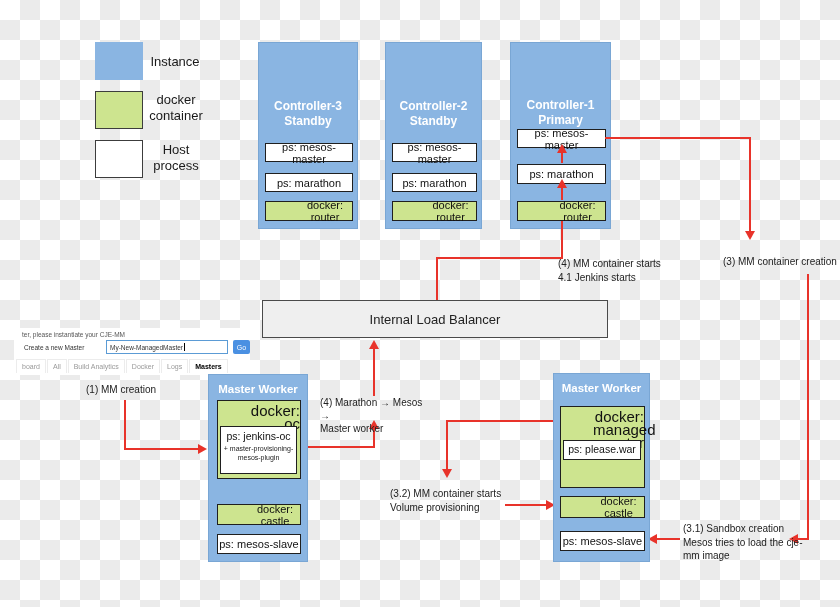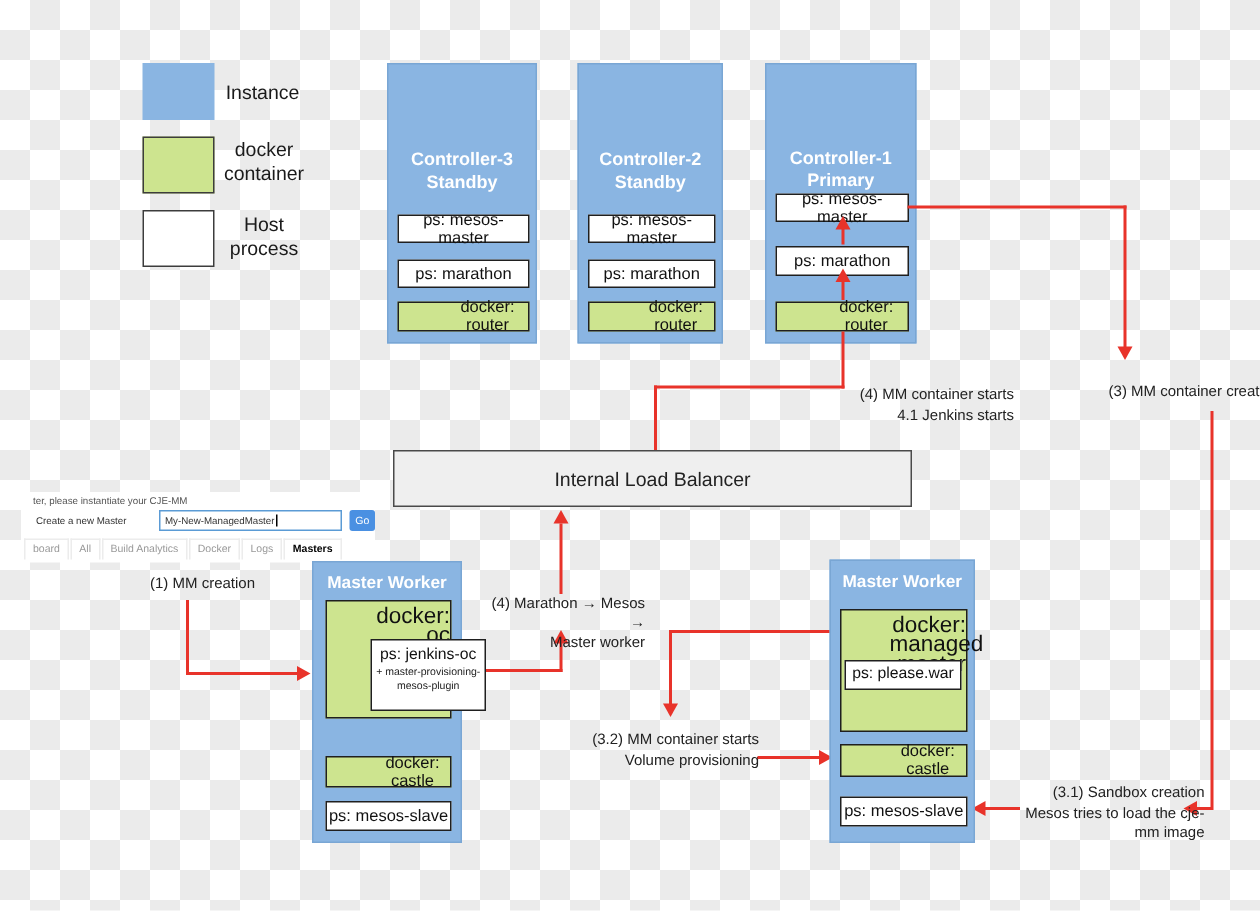--- a/index.html
+++ b/index.html
@@ -28,21 +28,21 @@
   .sw-blue { background:#8ab5e2; }
   .sw-green { background:#cde48f; border:1.5px solid #3c3c3c; }
   .sw-white { background:#fff; border:1.5px solid #3c3c3c; }
   .legend-lbl { position:absolute; font-size:13px; color:#1a1a1a; text-align:center; line-height:16px; }
   .rline { position:absolute; background:#e8332a; }
   .ah { position:absolute; width:0; height:0; border-style:solid; border-color:transparent; }
   .ah-up    { border-width:0 5px 9px 5px;  border-bottom-color:#e8332a; }
   .ah-down  { border-width:9px 5px 0 5px;  border-top-color:#e8332a; }
   .ah-left  { border-width:5px 9px 5px 0;  border-right-color:#e8332a; }
   .ah-right { border-width:5px 0 5px 9px;  border-left-color:#e8332a; }
-  .note-lbl { position:absolute; font-size:10px; color:#222; text-align:right; line-height:14px; }
+  .note-lbl { position:absolute; font-size:10px; color:#222; text-align:left; line-height:14px; }
   
   .console { position:absolute; background:#fff; }
   .console .tiny { position:absolute; font-size:6.5px; color:#555; letter-spacing:0; }
   .console .fld { position:absolute; background:#fff; border:1px solid #5b9bd5;
                   font-size:6.5px; color:#333; display:flex; align-items:center; padding-left:3px; }
   .caret { display:inline-block; width:1px; height:8px; background:#000; margin-left:1px; }
   .gobtn { position:absolute; background:#4a90e2; color:#fff; font-size:7px;
            display:flex; align-items:center; justify-content:center; border-radius:2px; }
   .ctabs { position:absolute; display:flex; }
   .ctab  { font-size:7px; color:#999; padding:3px 5px; background:#fff;
@@ -157,21 +157,21 @@
       <span class="ctab">Docker</span>
       <span class="ctab">Logs</span>
       <span class="ctab active">Masters</span>
     </div>
   </div>
 
   <div class="abs blue-box" style="left:208px; top:374px; width:100px; height:188px;">
     <div class="bb-title" style="top:7px; font-size:11.5px;">Master Worker</div>
     <div class="node green" style="left:8px; top:25px; width:84px; height:79px; display:block;">
       <span class="mw-green-lbl">docker: oc</span>
-      <div class="inner-white" style="left:2px; top:25px; width:77px; height:48px;margin-left:27px;">
+      <div class="inner-white" style="left:2px; top:25px; width:77px; height:48px;">
         <div class="ps-main">ps: jenkins-oc</div>
         <div class="ps-sub pre">+ master-provisioning-
 mesos-plugin</div>
       </div>
     </div>
     <div class="node green" style="left:8px; top:129px; width:84px; height:21px;">docker: castle</div>
     <div class="node" style="left:8px; top:159px; width:84px; height:20px;">ps: mesos-slave</div>
   </div>
 
   <div class="abs blue-box" style="left:553px; top:373px; width:97px; height:189px;">

